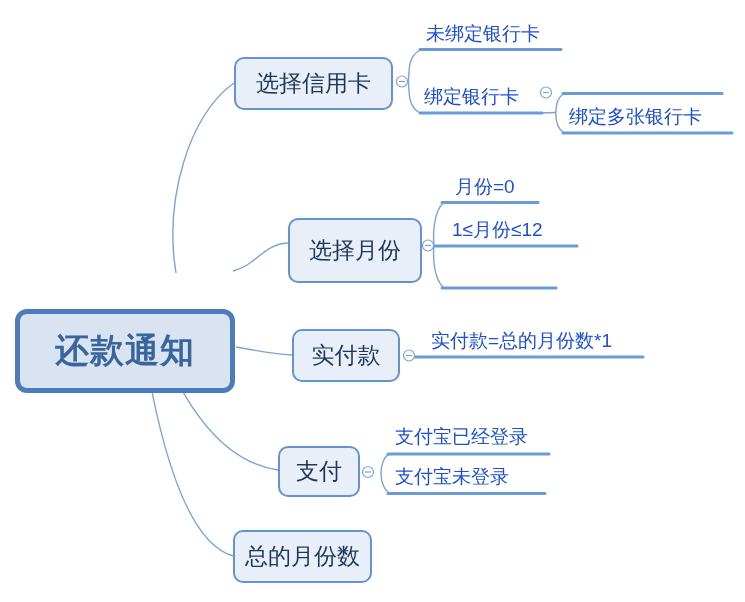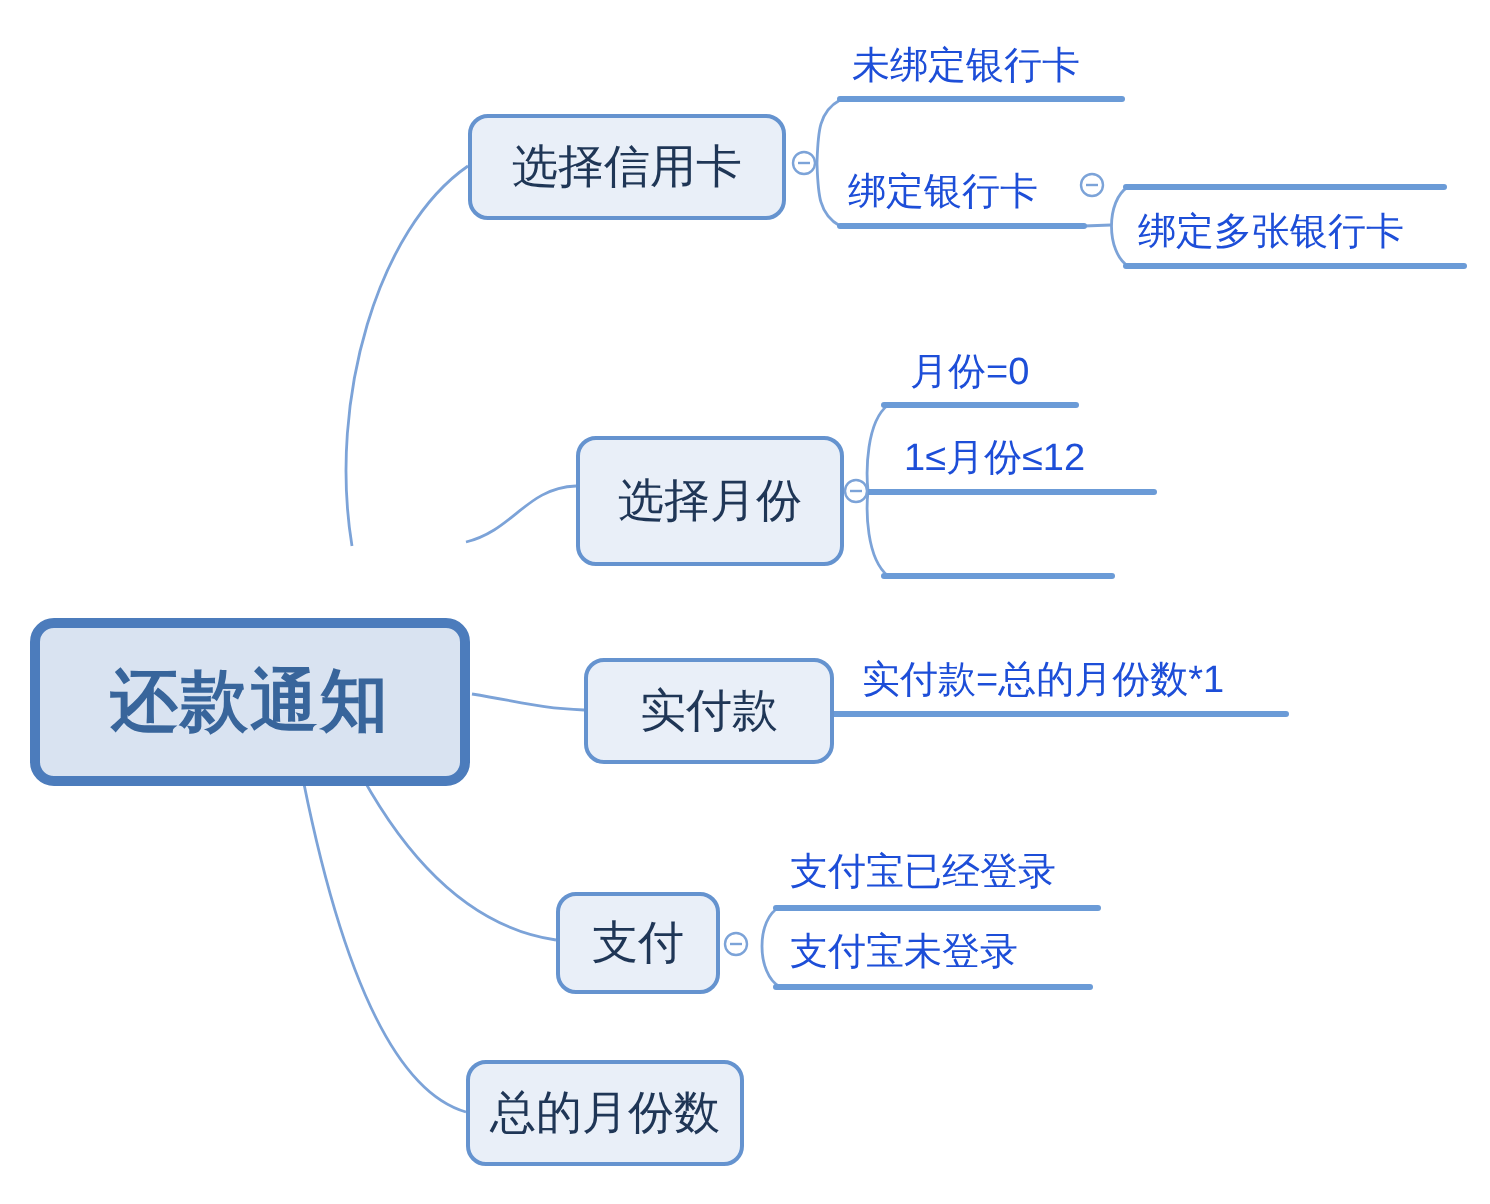--- a/index.html
+++ b/index.html
@@ -81,21 +81,21 @@
     <g class="collapse">
       <circle cx="368" cy="472" r="5.5"></circle>
         <line x1="365" y1="472" x2="371" y2="472"></line>
     </g>
   </svg>
 
   <div class="root-box" style="left:15px;top:274px;width:220px;height:84px;margin-top:35px;">还款通知</div>
 
   <div class="topic-box" style="left:234px;top:57px;width:159px;height:53px;">选择信用卡</div>
   <div class="topic-box" style="left:288px;top:218px;width:134px;height:65px;">选择月份</div>
-  <div class="topic-box" style="left:292px;top:329px;width:125px;height:53px;">实付款</div>
+  <div class="topic-box" style="left:292px;top:329px;width:108px;height:53px;">实付款</div>
   <div class="topic-box" style="left:278px;top:446px;width:82px;height:51px;">支付</div>
   <div class="topic-box" style="left:233px;top:530px;width:139px;height:53px;">总的月份数</div>
 
   <div class="line-topic" style="left:426px;top:21px;">未绑定银行卡</div>
   <div class="line-topic" style="left:424px;top:84px;">绑定银行卡</div>
   <div class="line-topic" style="left:569px;top:104px;">绑定多张银行卡</div>
 
   <div class="line-topic" style="left:455px;top:174px;">月份=0</div>
   <div class="line-topic" style="left:452px;top:217px;">1≤月份≤12</div>
 

